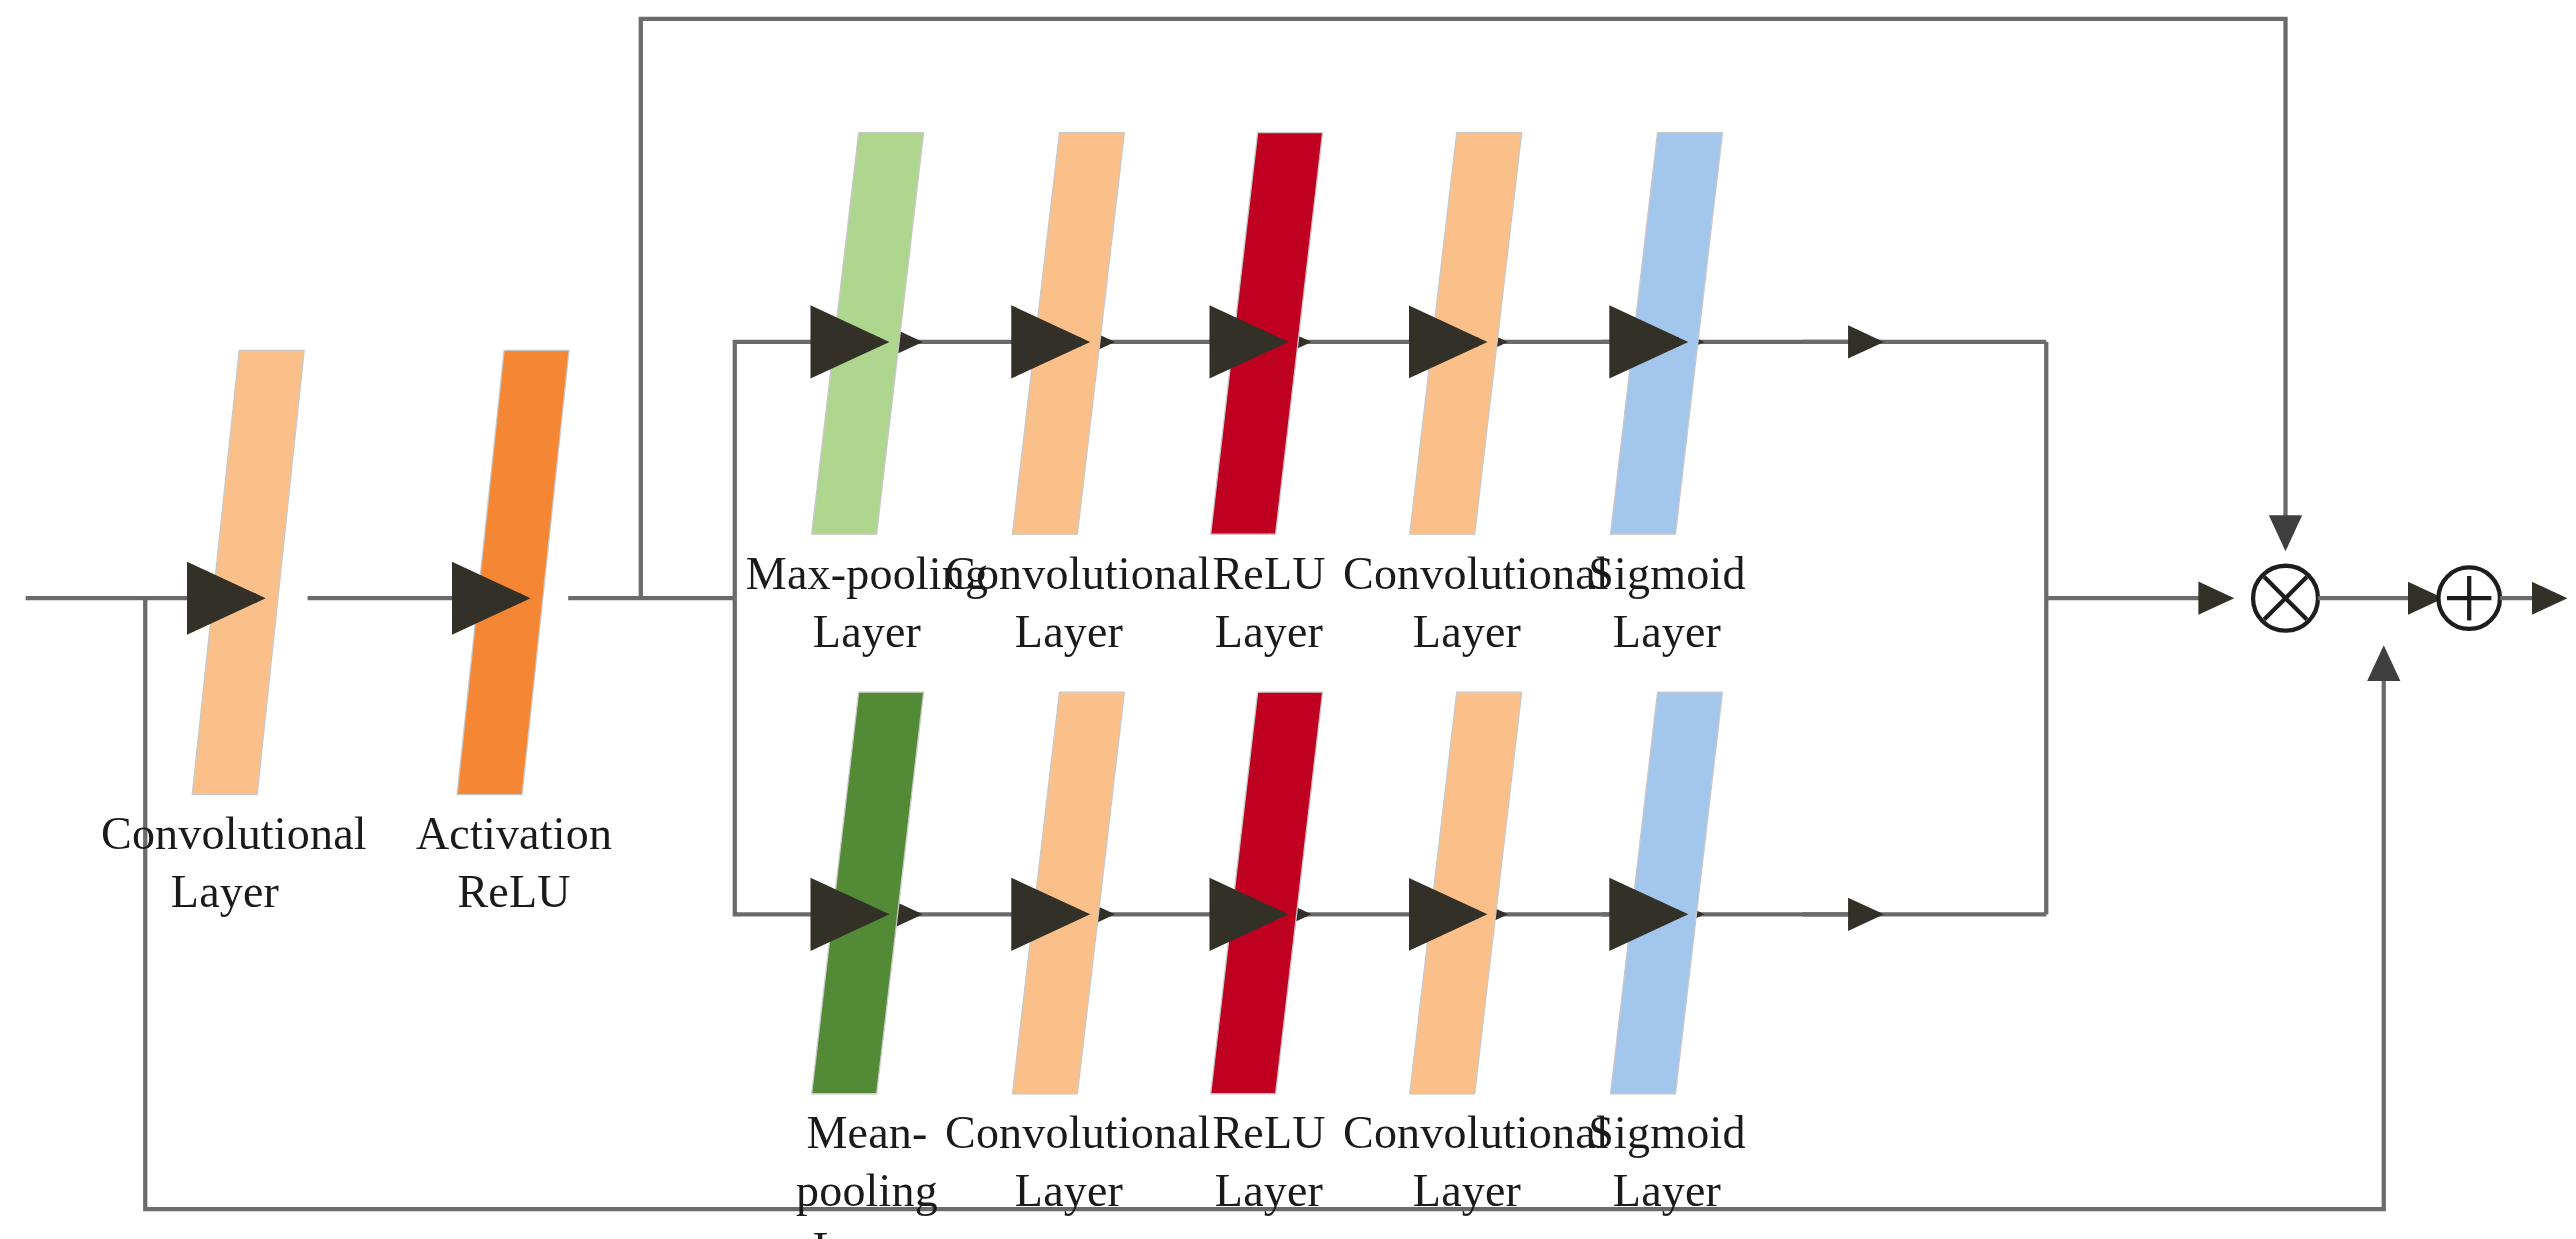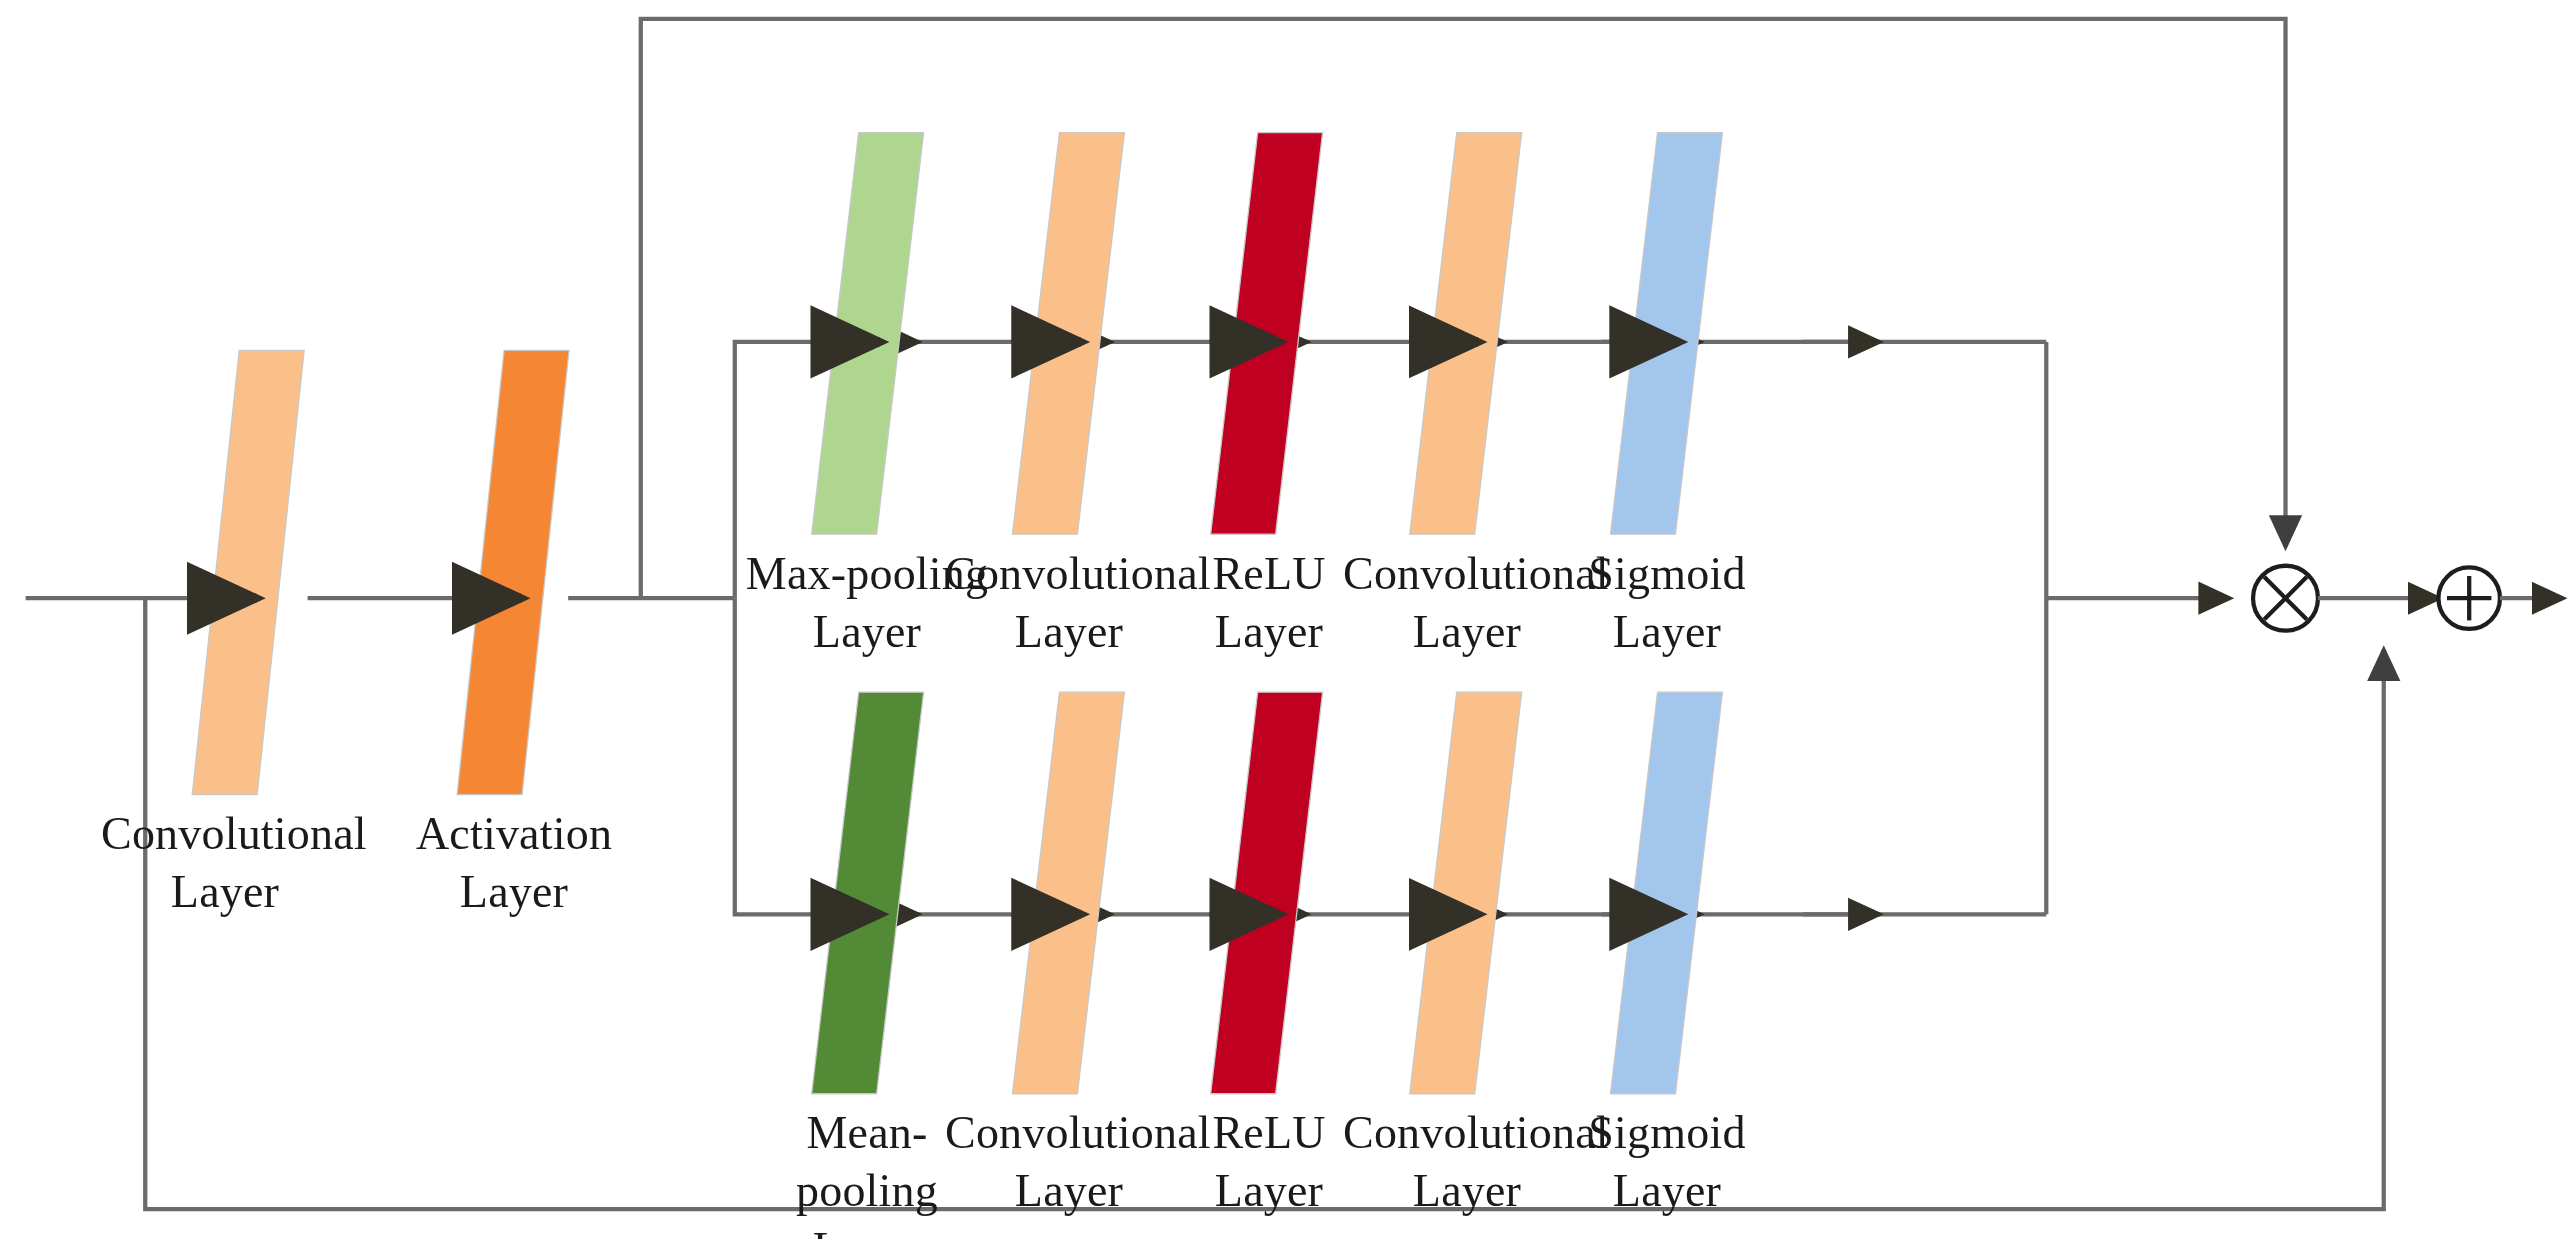--- a/index.html
+++ b/index.html
@@ -124,21 +124,21 @@
       <line x1="2864" y1="700" x2="2916" y2="700" stroke="#1d1d1d" stroke-width="5"></line>
       <line x1="2890" y1="674" x2="2890" y2="726" stroke="#1d1d1d" stroke-width="5"></line>
 
       <line x1="2926" y1="700" x2="3000" y2="700" stroke="#6b6b6b" stroke-width="5" marker-end="url(#ahd)"></line>
     </g>
   </svg>
 
   <div class="lbl" style="left:101px;top:805px;width:248px;">Convolutional
 Layer</div>
   <div class="lbl" style="left:390px;top:805px;width:248px;">Activation
-Layer</div>
+ReLU</div>
 
   <div class="lbl" style="left:743px;top:545px;width:248px;">Max-pooling
 Layer</div>
   <div class="lbl" style="left:945px;top:545px;width:248px;">Convolutional
 Layer</div>
   <div class="lbl" style="left:1145px;top:545px;width:248px;">ReLU
 Layer</div>
   <div class="lbl" style="left:1343px;top:545px;width:248px;">Convolutional
 Layer</div>
   <div class="lbl" style="left:1543px;top:545px;width:248px;">Sigmoid

